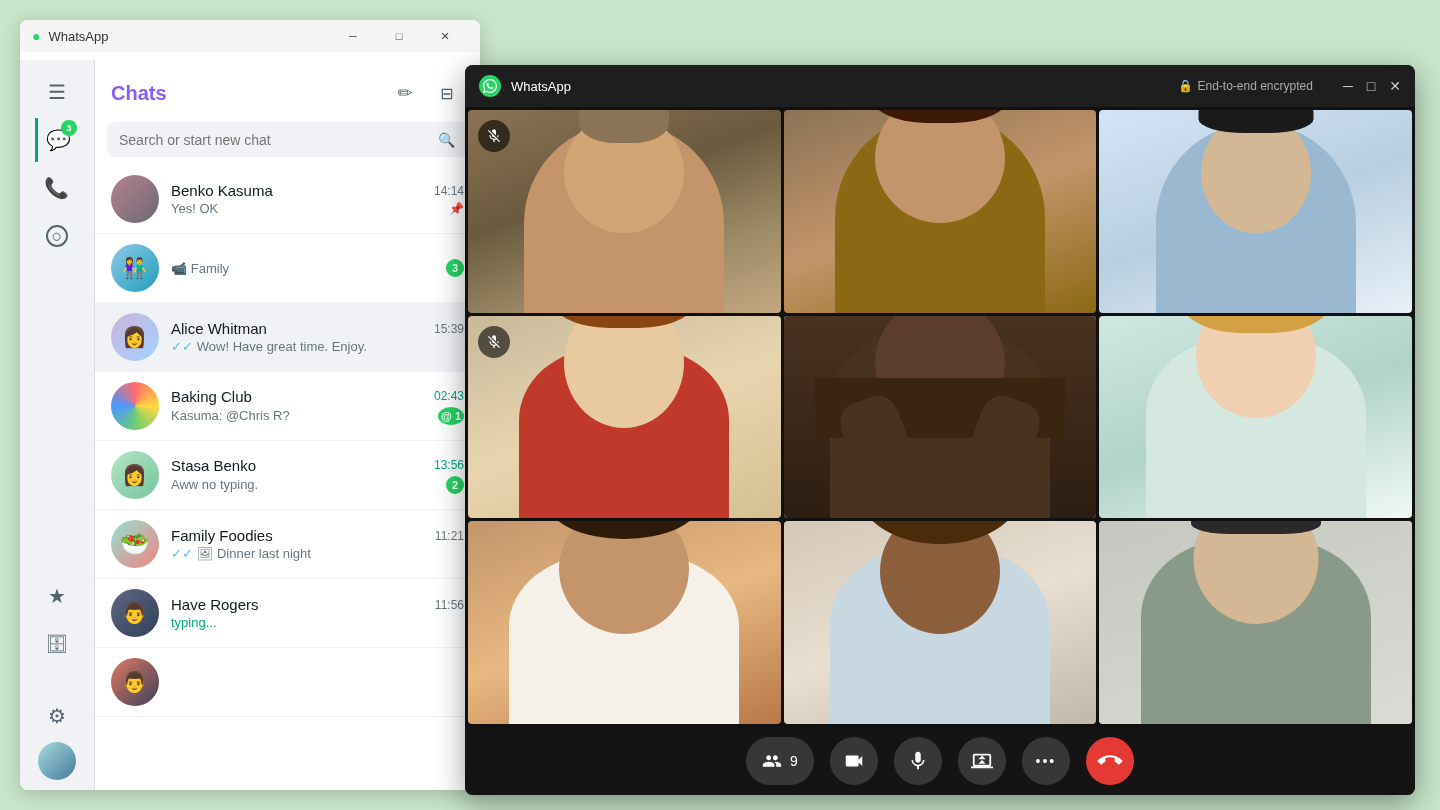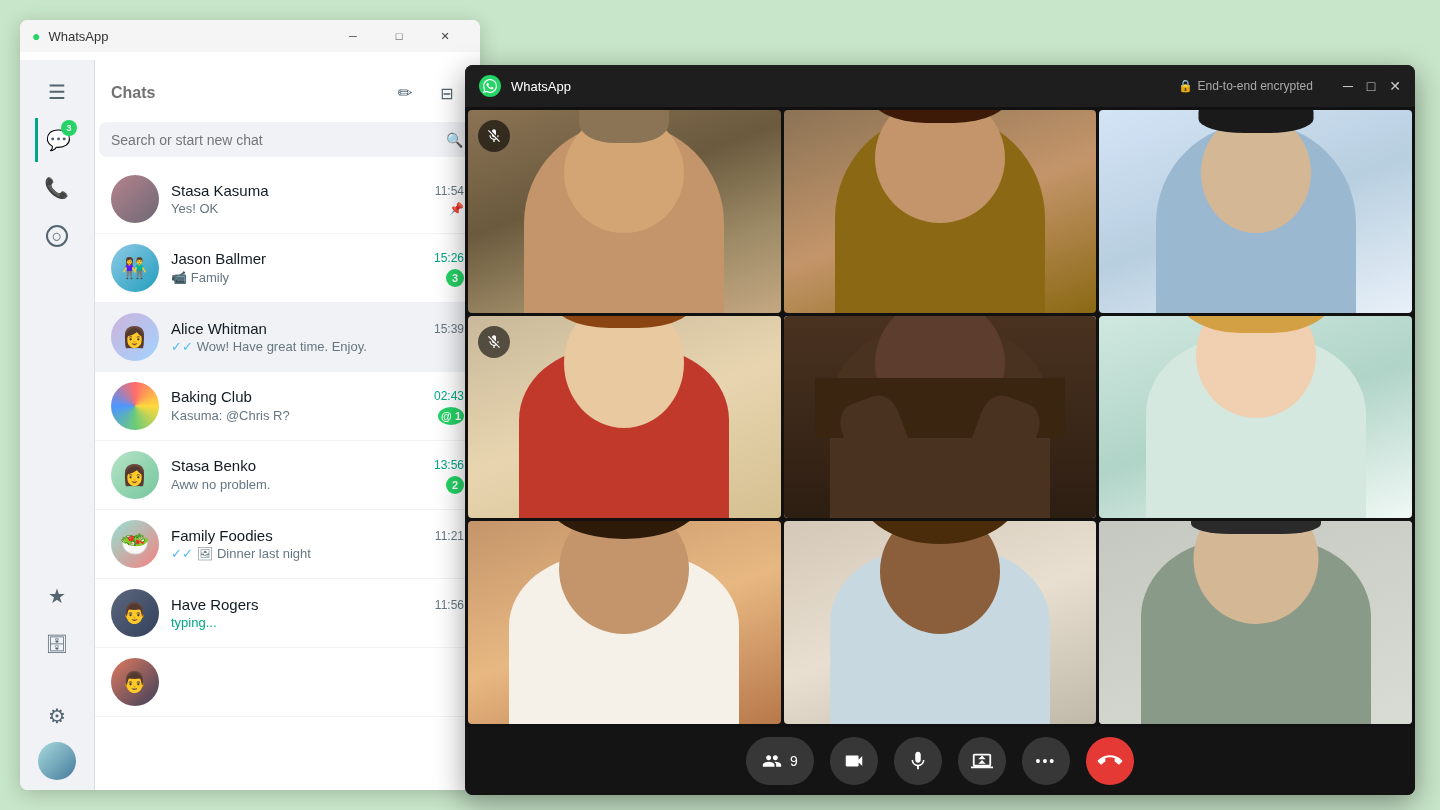--- a/index.html
+++ b/index.html
@@ -89,39 +89,39 @@
       flex-direction: column;
     }
 
     .chats-header {
       padding: 16px 16px 8px;
       display: flex;
       align-items: center;
       justify-content: space-between;
     }
     .chats-title {
-      font-size: 16px;
+      font-size: 20px;
       font-weight: 600;
-      color: #737373;
+      color: #8b5cf6;
     }
     .chats-header-icons {
       display: flex; gap: 8px;
     }
     .icon-btn {
       width: 34px; height: 34px;
       border-radius: 50%;
       display: flex; align-items: center; justify-content: center;
       cursor: pointer;
       color: #54656f;
       font-size: 18px;
       background: transparent;
     }
 
     .search-bar {
-      margin: 4px 4px 8px;
+      margin: 4px 12px 8px;
       background: #f0f2f5;
       border-radius: 8px;
       display: flex;
       align-items: center;
       padding: 12px 12px;
       height: 35px;
     }
     .search-bar input {
       border: none;
       background: transparent;
@@ -442,39 +442,35 @@
       <input type="text" style="font-size: 14px;" placeholder="Search or start new chat">
       <span class="search-icon-wrap">🔍</span>
     </div>
 
     <div class="chat-list">
 
       <div class="chat-item">
         <div class="chat-avatar av-maya" style="background: linear-gradient(135deg, #b5838d, #6d6875); width:48px;height:48px;border-radius:50%;flex-shrink:0;"></div>
         <div class="chat-info">
           <div class="chat-name-row">
-            <span class="chat-name">Stasa Kasuma</span>
-            <span class="chat-time">11:54</span>
+            <span class="chat-name">Benko Kasuma</span>
+            <span class="chat-time">14:14</span>
           </div>
           <div class="chat-preview-row">
             <span class="chat-preview">Yes! OK</span>
             <span class="pinned-icon">📌</span>
           </div>
         </div>
       </div>
 
       <div class="chat-item">
         <div class="chat-avatar" style="background: linear-gradient(135deg, #8ecae6, #219ebc); width:48px;height:48px;border-radius:50%;flex-shrink:0; overflow:hidden;">
           <div style="width:100%;height:100%;display:flex;align-items:center;justify-content:center;font-size:20px;">👫</div>
         </div>
         <div class="chat-info">
-          <div class="chat-name-row">
-            <span class="chat-name">Jason Ballmer</span>
-            <span class="chat-time unread">15:26</span>
-          </div>
           <div class="chat-preview-row">
             <span class="chat-preview">📹 Family</span>
             <span class="chat-badge">3</span>
           </div>
         </div>
       </div>
 
       <div class="chat-item active">
         <div class="chat-avatar" style="background: linear-gradient(135deg, #cdb4db, #a2d2ff); width:48px;height:48px;border-radius:50%;flex-shrink:0; overflow:hidden;">
           <div style="width:100%;height:100%;display:flex;align-items:center;justify-content:center;font-size:20px;">👩</div>
@@ -510,21 +506,21 @@
       <div class="chat-item">
         <div class="chat-avatar" style="background: linear-gradient(135deg, #b7e4c7, #74c69d); width:48px;height:48px;border-radius:50%;flex-shrink:0; overflow:hidden;">
           <div style="width:100%;height:100%;display:flex;align-items:center;justify-content:center;font-size:20px;">👩</div>
         </div>
         <div class="chat-info">
           <div class="chat-name-row">
             <span class="chat-name">Stasa Benko</span>
             <span class="chat-time unread">13:56</span>
           </div>
           <div class="chat-preview-row">
-            <span class="chat-preview">Aww no problem.</span>
+            <span class="chat-preview">Aww no typing.</span>
             <span class="chat-badge">2</span>
           </div>
         </div>
       </div>
 
       <div class="chat-item">
         <div class="chat-avatar" style="background: linear-gradient(135deg, #95e1d3, #f38181); width:48px;height:48px;border-radius:50%;flex-shrink:0; overflow:hidden; display:flex; align-items:center; justify-content:center; font-size:24px;">🥗</div>
         <div class="chat-info">
           <div class="chat-name-row">
             <span class="chat-name">Family Foodies</span>

